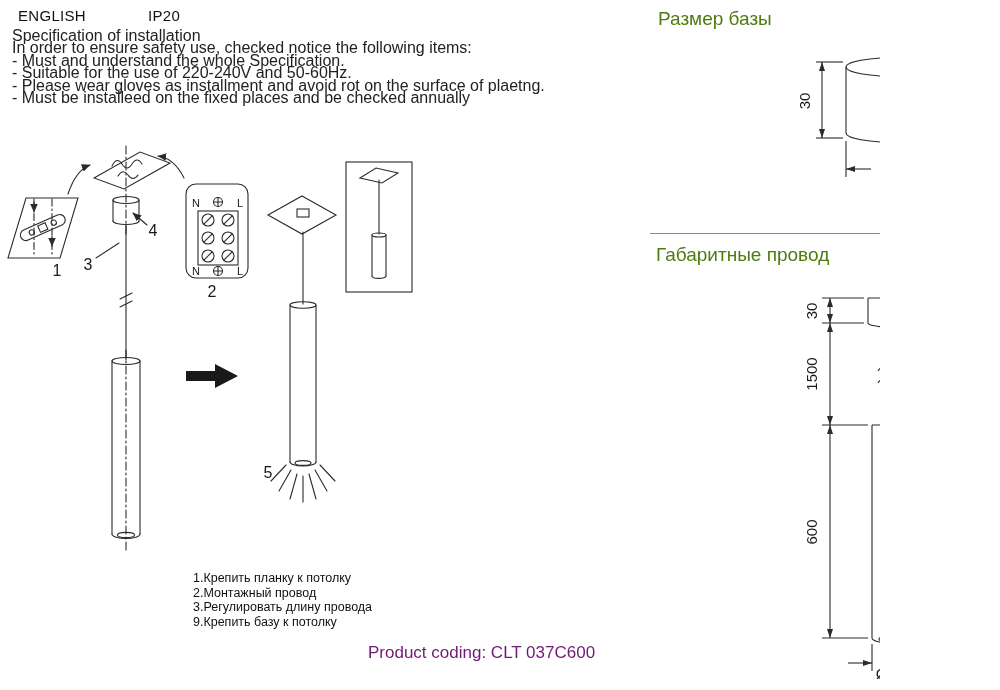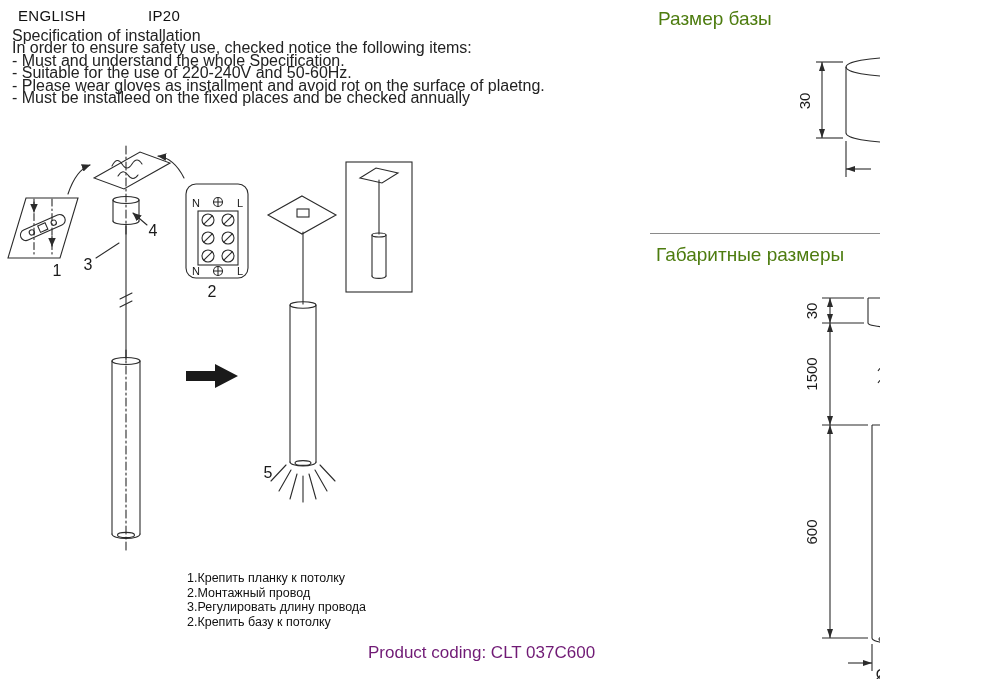--- a/index.html
+++ b/index.html
@@ -3,21 +3,21 @@
 <meta charset="utf-8">
 <style>
   *{margin:0;padding:0;box-sizing:border-box}
   html,body{background:#ffffff}
   .page{position:relative;width:880px;height:690px;background:#fff;color:#1a1a1a;
         font-family:"Liberation Sans",sans-serif;overflow:hidden}
   .hdr{position:absolute;top:7px;font-size:15px;color:#111;letter-spacing:.3px}
   .hdr-lang{left:18px}
   .hdr-ip{left:148px}
   .spec{position:absolute;left:12px;top:30px;font-size:16px;line-height:12.4px;color:#222;white-space:nowrap}
-  .legend{position:absolute;left:187px;top:571px;font-size:12.5px;line-height:14.6px;color:#111;white-space:nowrap}
+  .legend{position:absolute;left:193px;top:571px;font-size:12.5px;line-height:14.6px;color:#111;white-space:nowrap}
   .product{position:absolute;left:368px;top:643px;font-size:17px;color:#701a75}
   .sec-title{position:absolute;font-size:19px;color:#4d7c0f;white-space:nowrap}
   .title-base{left:658px;top:8px}
   .title-overall{left:656px;top:244px}
   .divider{position:absolute;left:650px;top:233px;width:350px;height:0;border-top:1px solid #8a8a8a}
   .svg-abs{position:absolute}
   svg text{font-family:"Liberation Sans",sans-serif;fill:#1a1a1a;stroke:none}
   text.dim{font-size:15px}
   text.num{font-size:16px}
   text.term{font-size:11px}
@@ -185,21 +185,21 @@
       <path d="M822 138 L819 129 L825 129 Z"></path>
       <path d="M846 169 L855 166 L855 172 Z"></path>
       <path d="M948 169 L939 166 L939 172 Z"></path>
     </g>
     <text class="dim" x="810" y="101" transform="rotate(-90 810 101)" text-anchor="middle">30</text>
     <text class="dim" x="897" y="174" text-anchor="middle">Ø60</text>
   </svg>
 
   <div class="divider"></div>
 
-  <div class="sec-title title-overall">Габаритные размеры</div>
+  <div class="sec-title title-overall">Габаритные провод</div>
 
   <svg class="svg-abs" style="left:780px;top:270px" width="220" height="420" viewBox="780 270 220 420">
     <g fill="none" stroke="#2b2b2b" stroke-width="1.1">
       <g>
         <line x1="868" y1="298" x2="912" y2="298"></line>
         <line x1="868" y1="298" x2="868" y2="323"></line>
         <line x1="912" y1="298" x2="912" y2="323"></line>
         <path d="M868 323 A22 4 0 0 0 912 323"></path>
         <path d="M890 327 q6 4 0 9 q-6 5 0 9"></path>
         <line x1="890" y1="345" x2="890" y2="364"></line>
@@ -237,18 +237,18 @@
     <text class="dim" x="817" y="311" transform="rotate(-90 817 311)" text-anchor="middle">30</text>
     <text class="dim" x="817" y="374" transform="rotate(-90 817 374)" text-anchor="middle">1500</text>
     <text class="dim" x="817" y="532" transform="rotate(-90 817 532)" text-anchor="middle">600</text>
     <text class="dim" x="890" y="679" text-anchor="middle">Ø64</text>
   </svg>
 
   <div class="legend">
     <div>1.Крепить планку к потолку</div>
     <div>2.Монтажный провод</div>
     <div>3.Регулировать длину провода</div>
-    <div>2.Крепить базу к потолку</div>
+    <div>9.Крепить базу к потолку</div>
   </div>
 
   <div class="product">Product coding: CLT 037C600</div>
 
 </div>
 
 </body></html>

